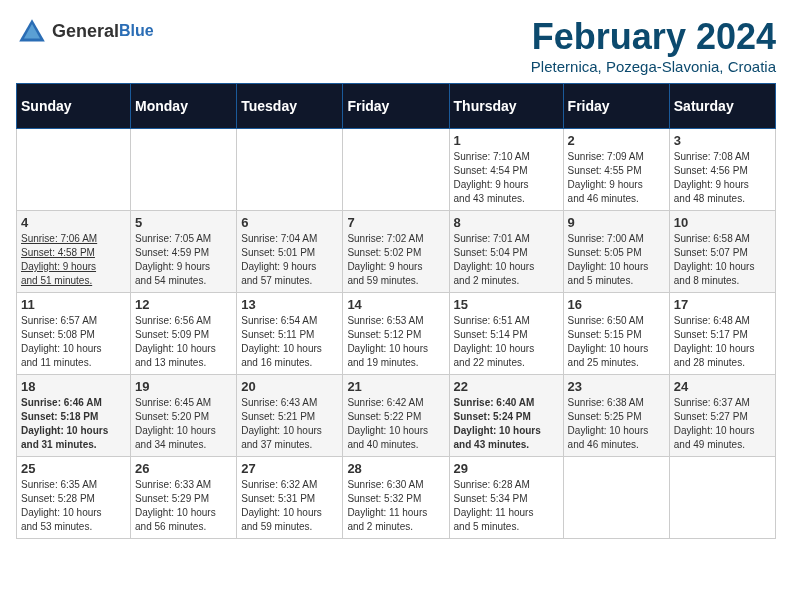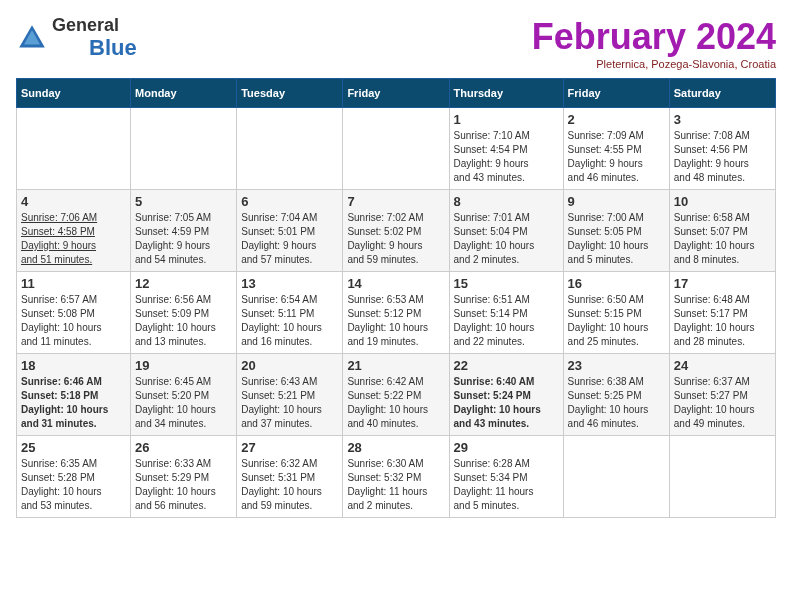--- a/index.html
+++ b/index.html
@@ -16,61 +16,60 @@
       align-items: flex-start;
       margin-bottom: 8px;
     }
     .logo {
       display: flex;
       align-items: center;
       gap: 4px;
     }
     .logo-text {
       display: flex;
-      flex-direction: column;
+      flex-direction: row;
       line-height: 1.1;
     }
     .logo-general {
       font-size: 18px;
       font-weight: bold;
       color: #333;
     }
     .logo-blue {
-      font-size: 22px;
+      font-size: 16px;
       font-weight: bold;
       color: #2a6db5;
-      margin-left: 37px;
     }
     .logo-icon {
       width: 32px;
       height: 32px;
     }
     .title-area {
       text-align: right;
     }
     .month-title {
       font-size: 36px;
       font-weight: bold;
-      color: #a21caf;
+      color: #0c4a6e;
     }
     .subtitle {
-      font-size: 11px;
-      color: #7f1d1d;
+      font-size: 15px;
+      color: #0c4a6e;
     }
     table {
       width: 100%;
       border-collapse: collapse;
       font-size: 11px;
     }
     thead tr th {
-      background-color: #0c4a6e;
+      background-color: #0f172a;
       color: #fff;
-      padding: 8px 4px;
+      padding: 14px 4px;
       text-align: left;
-      font-size: 11px;
+      font-size: 14px;
       font-weight: bold;
       border: 1px solid #1a5a9a;
     }
     tbody tr td {
       border: 1px solid #ccc;
       vertical-align: top;
       padding: 4px 4px;
       min-height: 70px;
       height: 80px;
       background: #fff;

